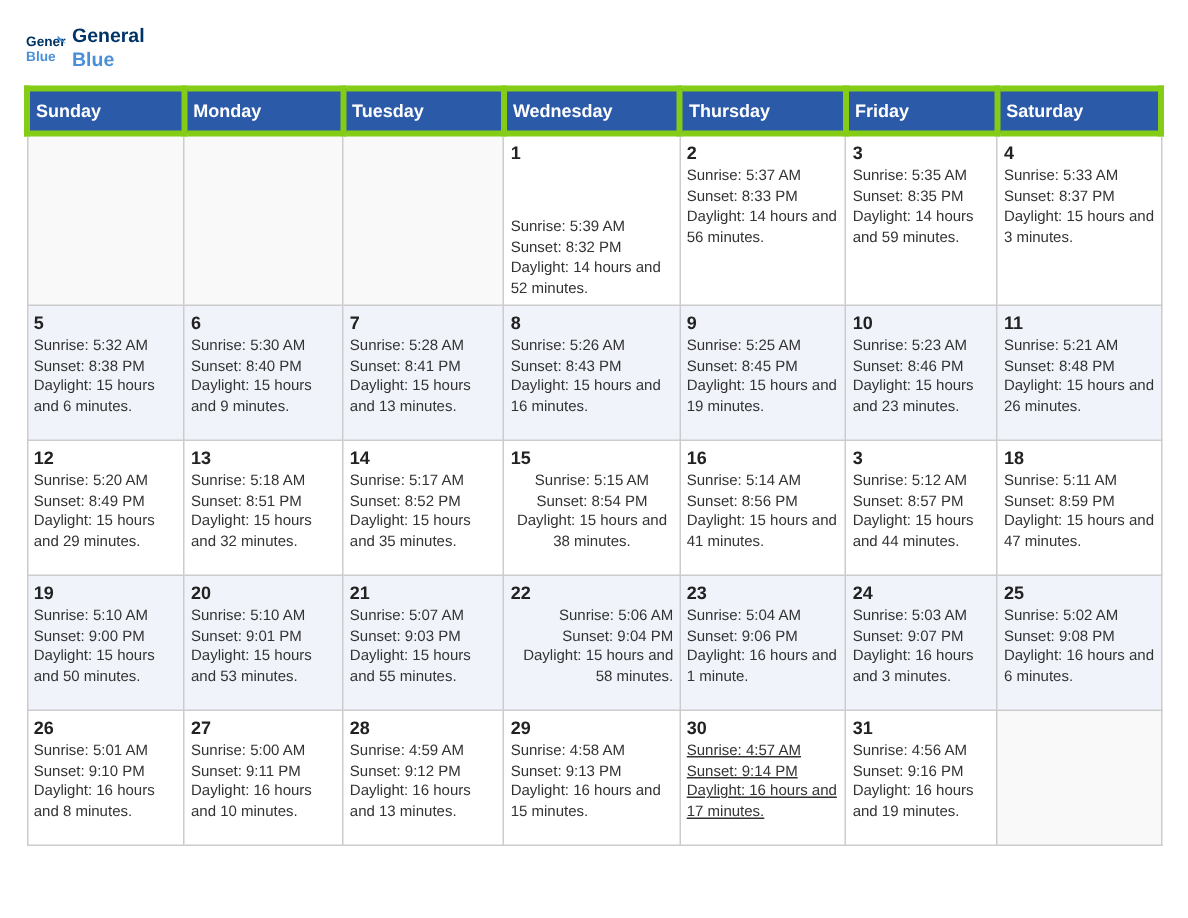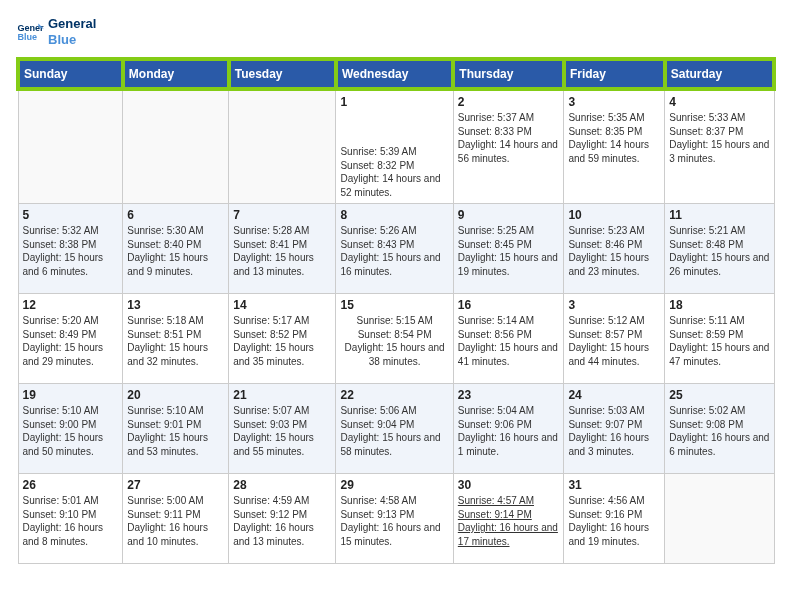--- a/index.html
+++ b/index.html
@@ -249,21 +249,21 @@
 Daylight: 15 hours and 53 minutes.</div>
         </td>
         <td>
           <span class="day-num">21</span>
           <div class="day-info" style="white-space: pre-line;">Sunrise: 5:07 AM
 Sunset: 9:03 PM
 Daylight: 15 hours and 55 minutes.</div>
         </td>
         <td>
           <span class="day-num">22</span>
-          <div class="day-info" style="white-space: pre-line;">Sunrise: 5:06 AM
+          <div class="day-info" style="white-space: pre-line; text-align: right;">Sunrise: 5:06 AM
 Sunset: 9:04 PM
 Daylight: 15 hours and 58 minutes.</div>
         </td>
         <td>
           <span class="day-num">23</span>
           <div class="day-info" style="white-space: pre-line;">Sunrise: 5:04 AM
 Sunset: 9:06 PM
 Daylight: 16 hours and 1 minute.</div>
         </td>
         <td>

